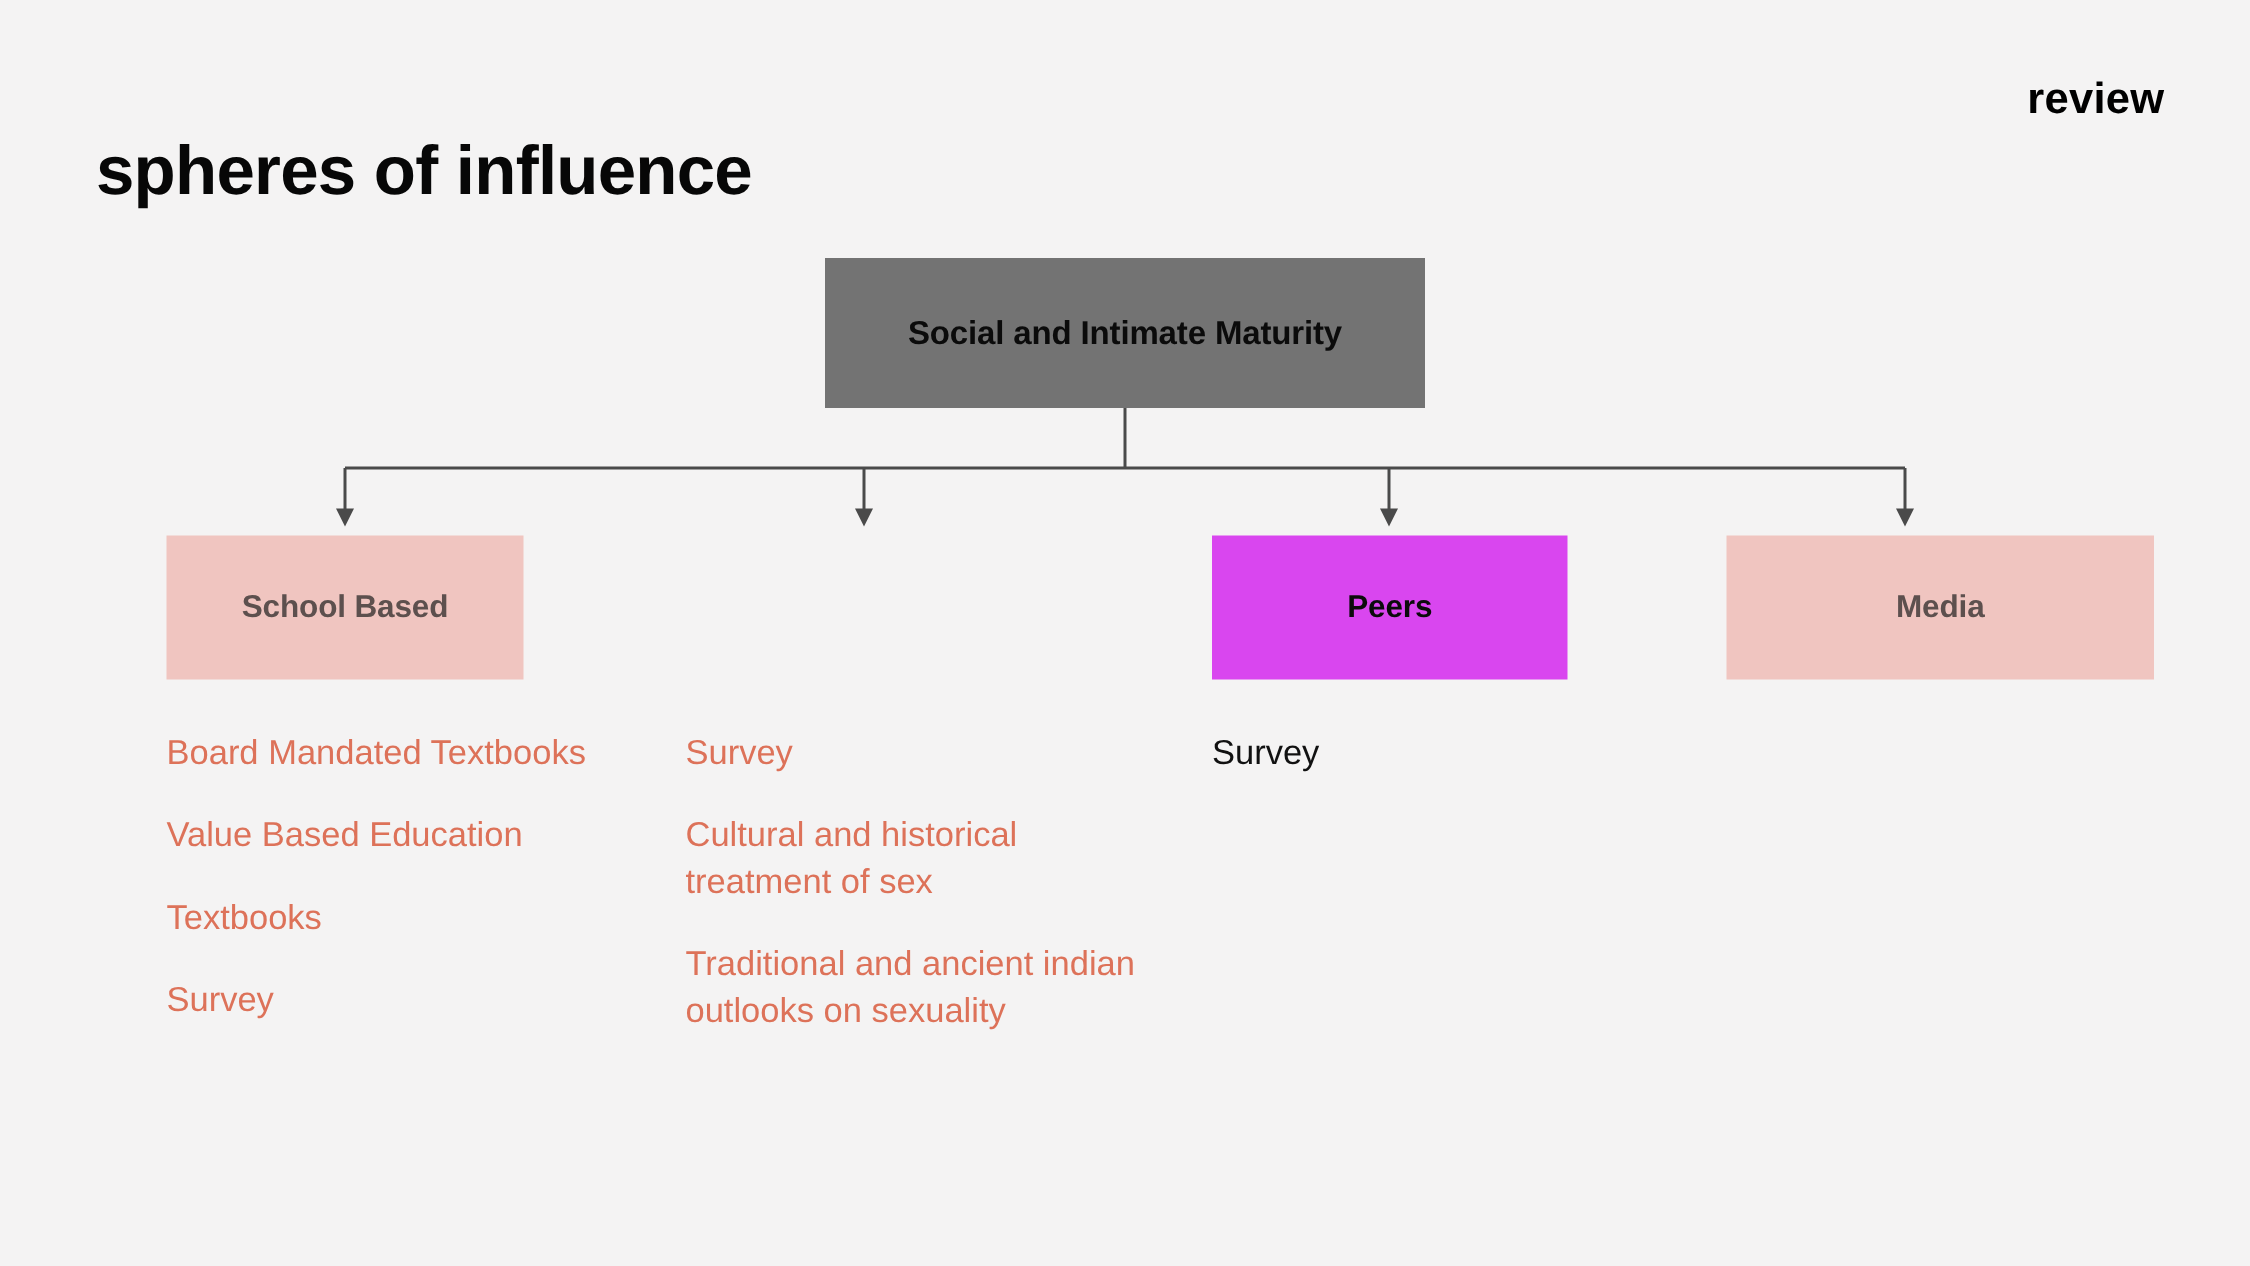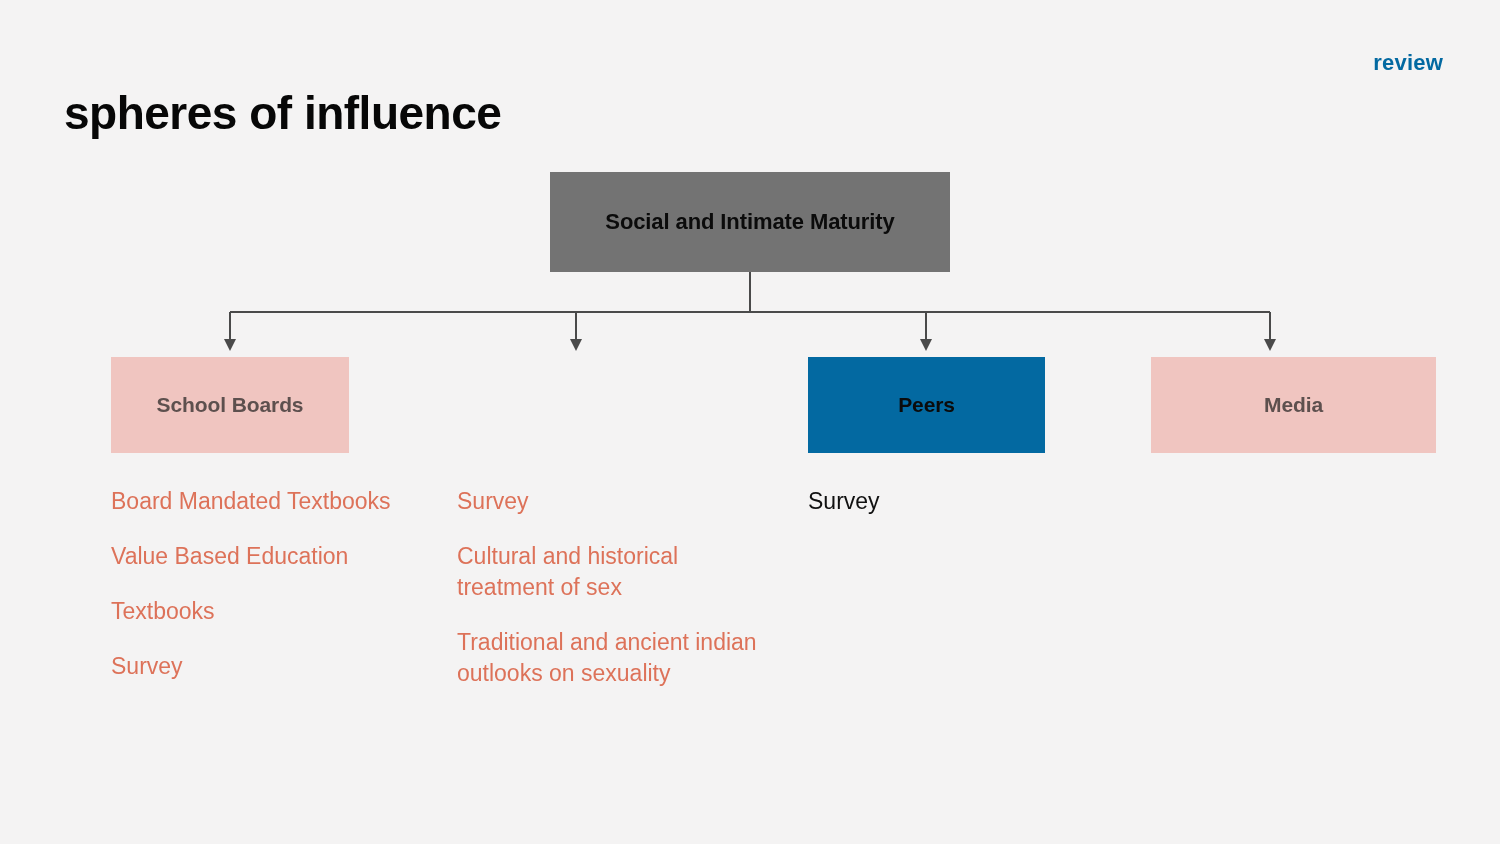--- a/index.html
+++ b/index.html
@@ -29,23 +29,23 @@
     font-weight: 700;
     letter-spacing: -0.5px;
     color: #070707;
     line-height: 1;
     white-space: nowrap;
   }
   .review-tag {
     position: absolute;
     right: 57px;
     top: 52px;
-    font-size: 22px;
+    font-size: 29px;
     font-weight: 700;
-    color: #0369a1;
+    color: #000000;
     letter-spacing: 0.2px;
     line-height: 1;
     margin-left: 41px;
   }
 
   
   .node {
     position: absolute;
     display: flex;
     align-items: center;
@@ -69,21 +69,21 @@
     height: 96px;
     font-size: 21px;
     font-weight: 700;
     letter-spacing: -0.1px;
   }
   .tone-light {
     background: #f0c5c0;
     color: #5d504e;
   }
   .tone-strong {
-    background: #0369a1;
+    background: #d946ef;
     color: #0b0b0b;
   }
   .c0 { left: 111px; width: 238px; }
   .c1 { left: 458px; width: 237px; }
   .c2 { left: 808px; width: 237px; }
   .c3 { left: 1151px; width: 285px; }
 
   
   .connectors {
     position: absolute;
@@ -129,21 +129,21 @@
     <g fill="#4a4a4a">
       <polygon points="230,351 224,339 236,339"></polygon>
       <polygon points="576,351 570,339 582,339"></polygon>
       <polygon points="926,351 920,339 932,339"></polygon>
       <polygon points="1270,351 1264,339 1276,339"></polygon>
     </g>
   </svg>
 
   <div class="node node-root">Social and Intimate Maturity</div>
 
-  <div class="node node-child c0 tone-light">School Boards</div>
+  <div class="node node-child c0 tone-light">School Based</div>
   <div class="node node-child c2 tone-strong">Peers</div>
   <div class="node node-child c3 tone-light">Media</div>
 
   <div class="detail-col d0">
     <div class="detail-item">Board Mandated Textbooks</div>
     <div class="detail-item">Value Based Education</div>
     <div class="detail-item">Textbooks</div>
     <div class="detail-item">Survey</div>
   </div>
 

